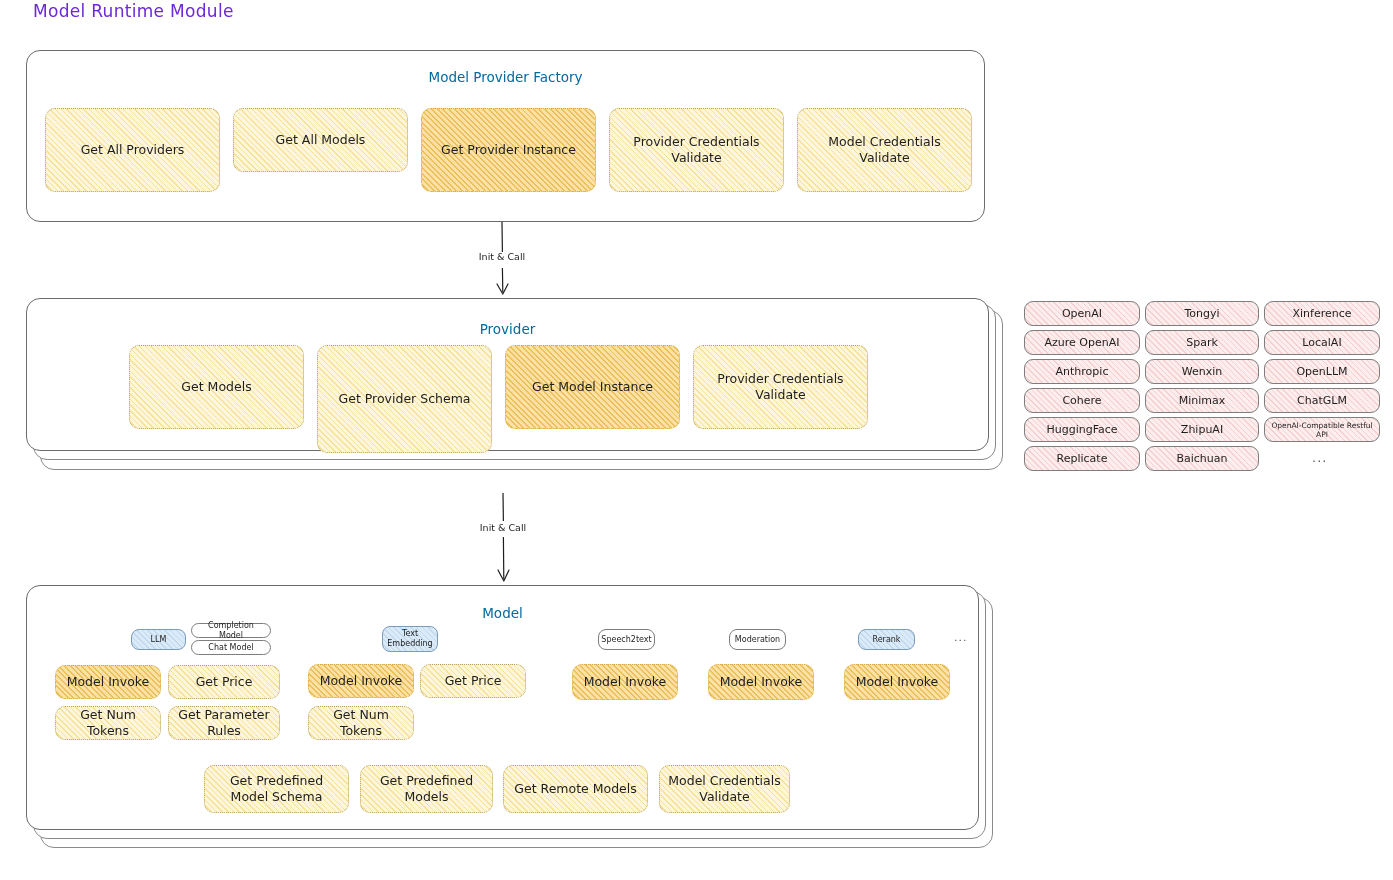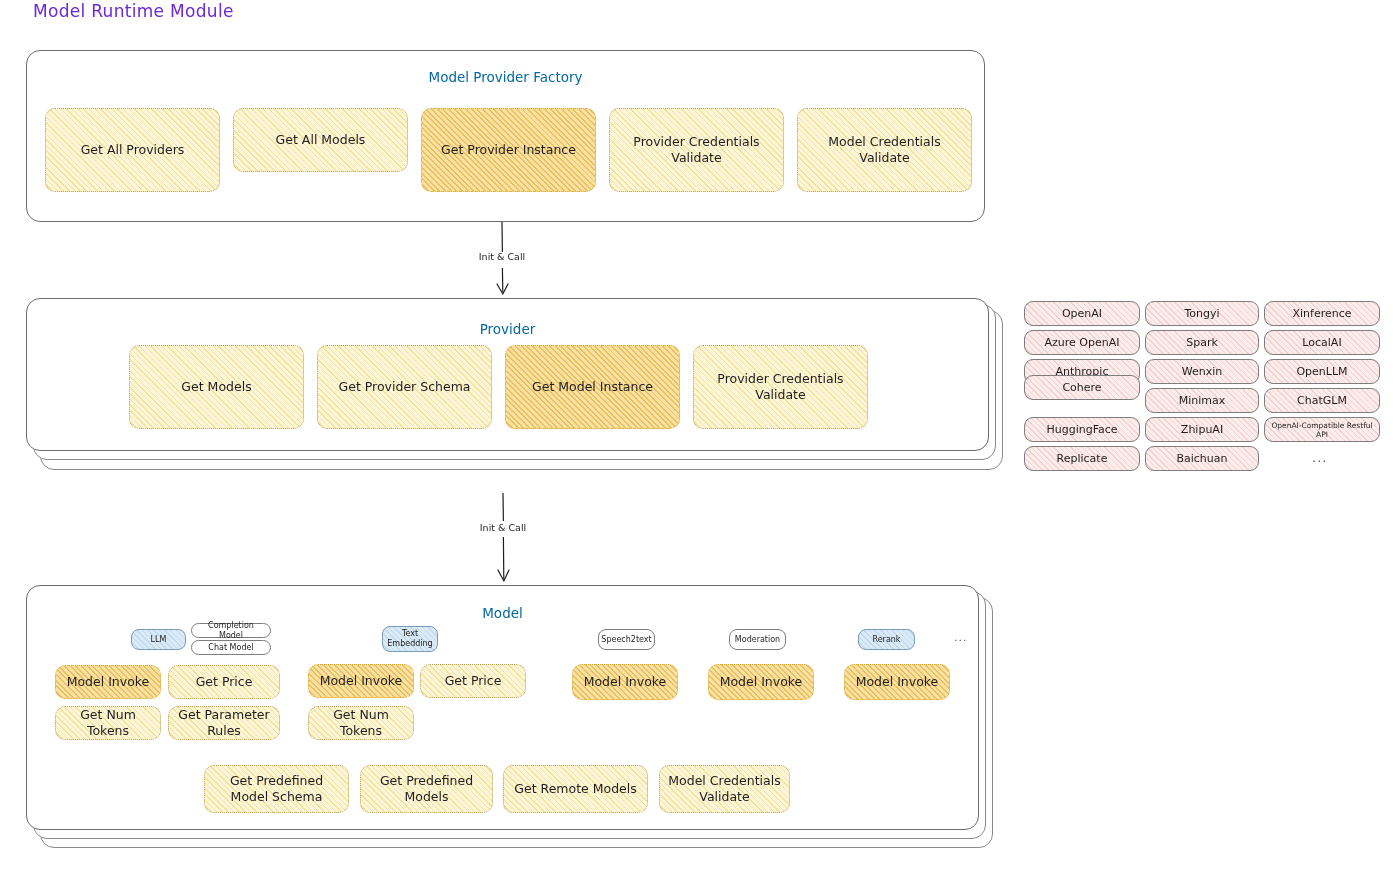--- a/index.html
+++ b/index.html
@@ -180,21 +180,21 @@
 
   <div class="panel-shadow" style="left:40px; top:310px; width:963px; height:160px;"></div>
   <div class="panel-shadow" style="left:33px; top:304px; width:963px; height:156px;"></div>
 
   <div class="panel" style="left:26px; top:298px; width:963px; height:153px;">
     <div class="panel-title" style="top:22px;">Provider</div>
 
     <div class="node" style="left:102px; top:46px; width:175px; height:84px;">
       <span>Get Models</span>
     </div>
-    <div class="node" style="left:290px; top:46px; width:175px; height:84px;">
+    <div class="node" style="left:290px; top:46px; width:175px; height:108px;">
       <span>Get Provider Schema</span>
     </div>
     <div class="node hi" style="left:478px; top:46px; width:175px; height:84px;">
       <span>Get Model Instance</span>
     </div>
     <div class="node" style="left:666px; top:46px; width:175px; height:84px;">
       <span>Provider Credentials Validate</span>
     </div>
   </div>
 
@@ -202,21 +202,21 @@
 
     <div class="chip" style="left:0px; top:1px; width:116px; height:25px;">
       <span>OpenAI</span>
       </div>
     <div class="chip" style="left:0px; top:30px; width:116px; height:25px;">
       <span>Azure OpenAI</span>
       </div>
     <div class="chip" style="left:0px; top:59px; width:116px; height:25px;">
       <span>Anthropic</span>
       </div>
-    <div class="chip" style="left:0px; top:75px; width:116px; height:25px;">
+    <div class="chip" style="left:0px; top:88px; width:116px; height:25px;">
       <span>Cohere</span>
       </div>
     <div class="chip" style="left:0px; top:117px; width:116px; height:25px;text-align:right;">
       <span>HuggingFace</span>
       </div>
     <div class="chip" style="left:0px; top:146px; width:116px; height:25px;">
       <span>Replicate</span>
       </div>
 
     <div class="chip" style="left:121px; top:1px; width:114px; height:25px;">

